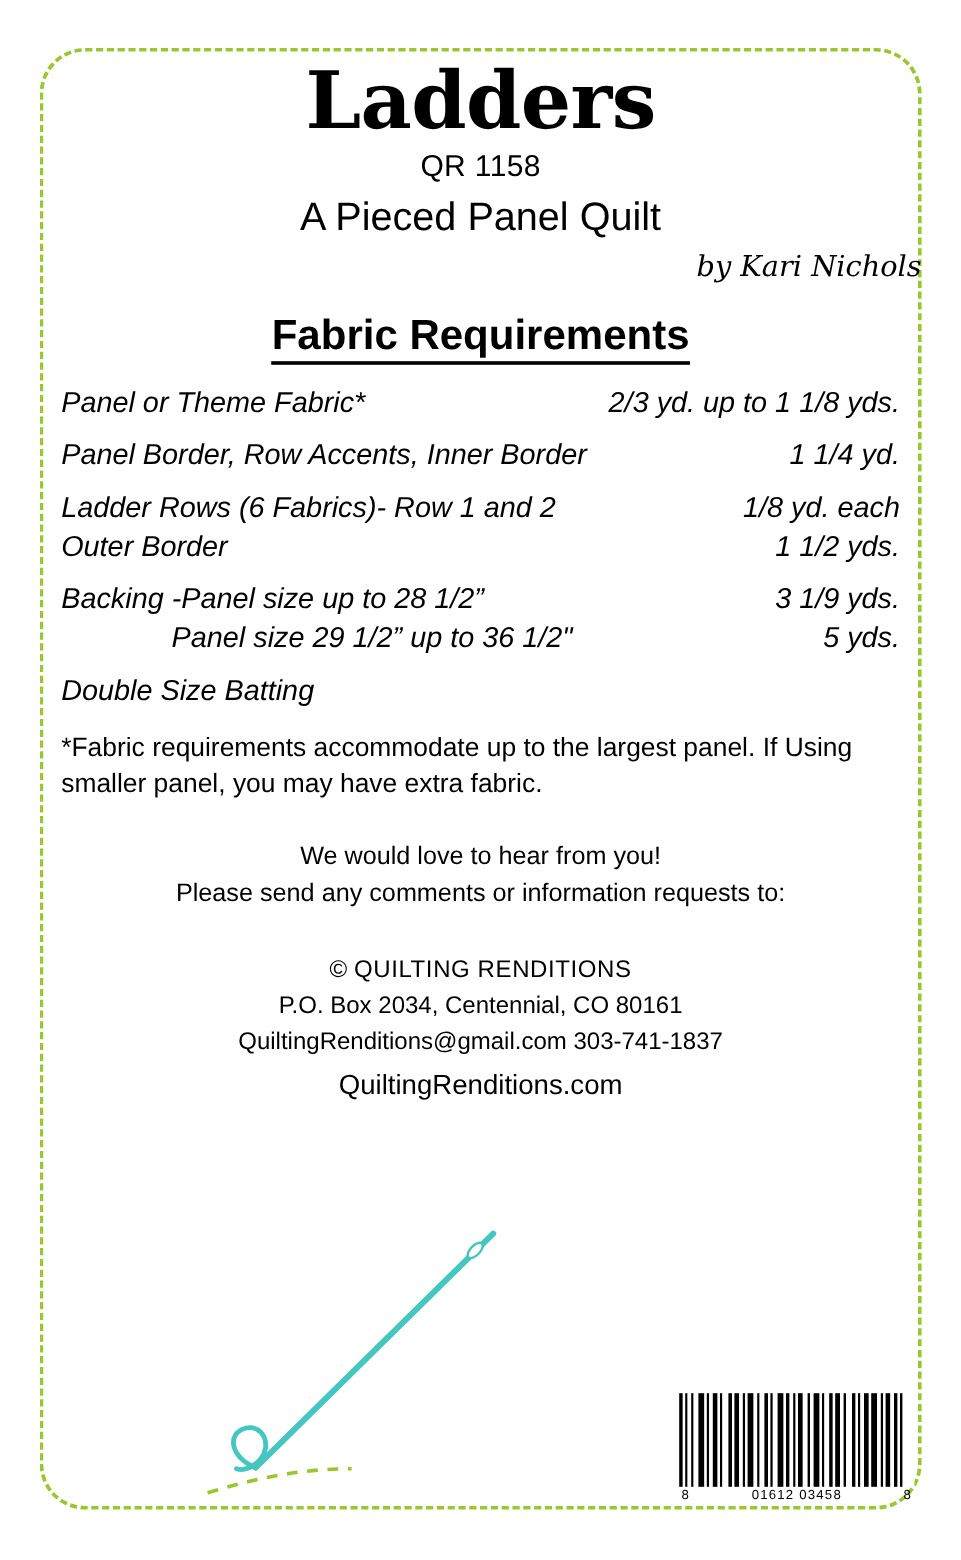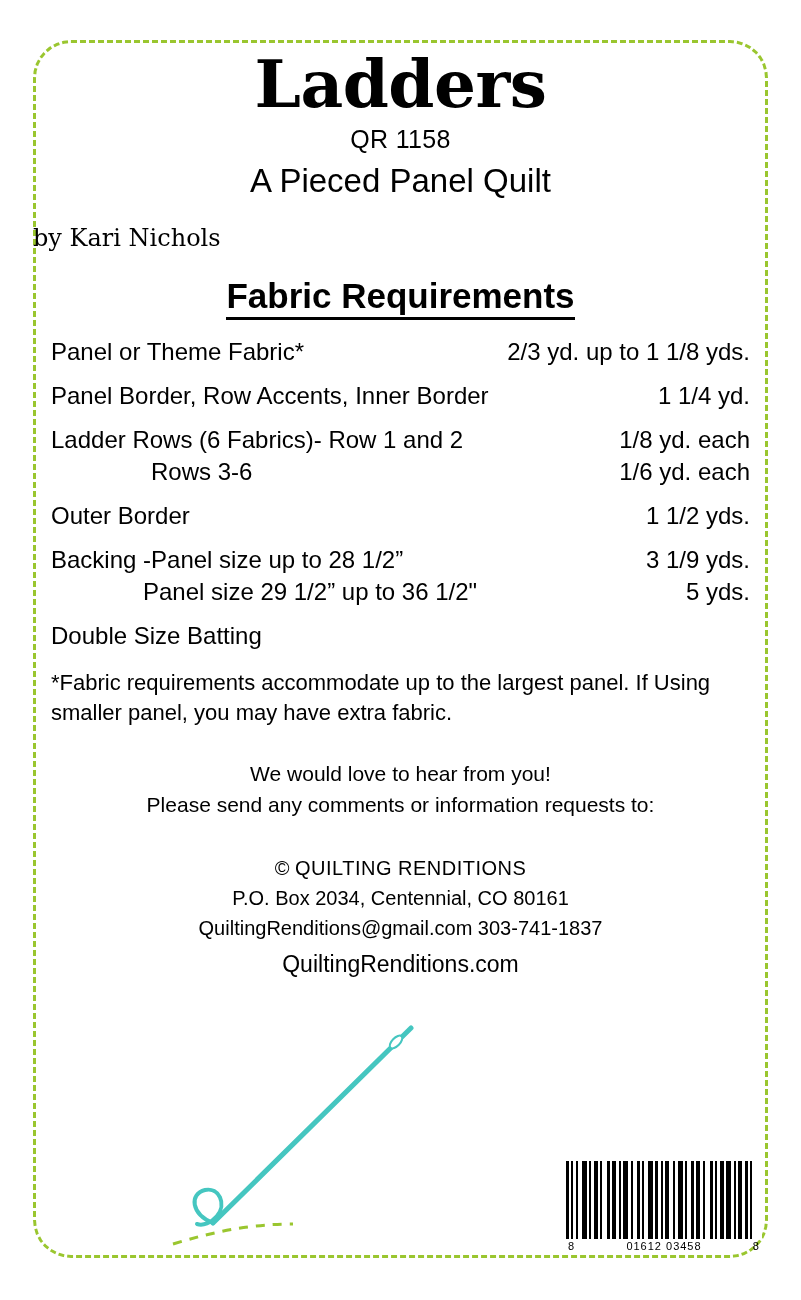--- a/index.html
+++ b/index.html
@@ -60,24 +60,25 @@
     font-size: 25px;
     margin-top: 6px;
     letter-spacing: 0.3px;
   }
   .subtitle {
     text-align: center;
     font-size: 33px;
     margin-top: 8px;
   }
   .byline {
-    text-align: left;
+    text-align: right;
     font-family: "DejaVu Serif", serif;
+    font-style: italic;
     font-size: 24px;
-    margin-top: 24px;
+    margin-top: 8px;
   }
   .finished-size {
     text-align: center;
     font-size: 31px;
     margin-top: 20px;
   }
 
   .section-heading {
     text-align: center;
     font-size: 35px;
@@ -93,20 +94,21 @@
   .req-list {
     margin-top: 22px;
     padding: 0 18px 0 18px;
   }
   .req-row {
     display: flex;
     align-items: center;
     justify-content: space-between;
     font-size: 24px;
     margin-bottom: 16px;
+    font-style: italic;
   }
   .req-label {
     text-align: left;
     white-space: pre;
   }
   .req-value {
     text-align: right;
     white-space: pre;
   }
   .indent-1 .req-label { padding-left: 100px; }
@@ -217,24 +219,20 @@
       <div class="req-row">
         <div class="req-label">Panel Border, Row Accents, Inner Border</div>
         <div class="req-value">1 1/4 yd.</div>
       </div>
 
       <div class="req-row tight">
         <div class="req-label">Ladder Rows (6 Fabrics)- Row 1 and 2</div>
         <div class="req-value">1/8 yd. each</div>
       </div>
 
-      <div class="req-row indent-1 tight2">
-        <div class="req-label">Rows 3-6</div>
-        <div class="req-value">1/6 yd. each</div>
-      </div>
 
       <div class="req-row">
         <div class="req-label">Outer Border</div>
         <div class="req-value">1 1/2 yds.</div>
       </div>
 
 
       <div class="req-row tight">
         <div class="req-label">Backing -Panel size up to 28 1/2”</div>
         <div class="req-value">3 1/9 yds.</div>

